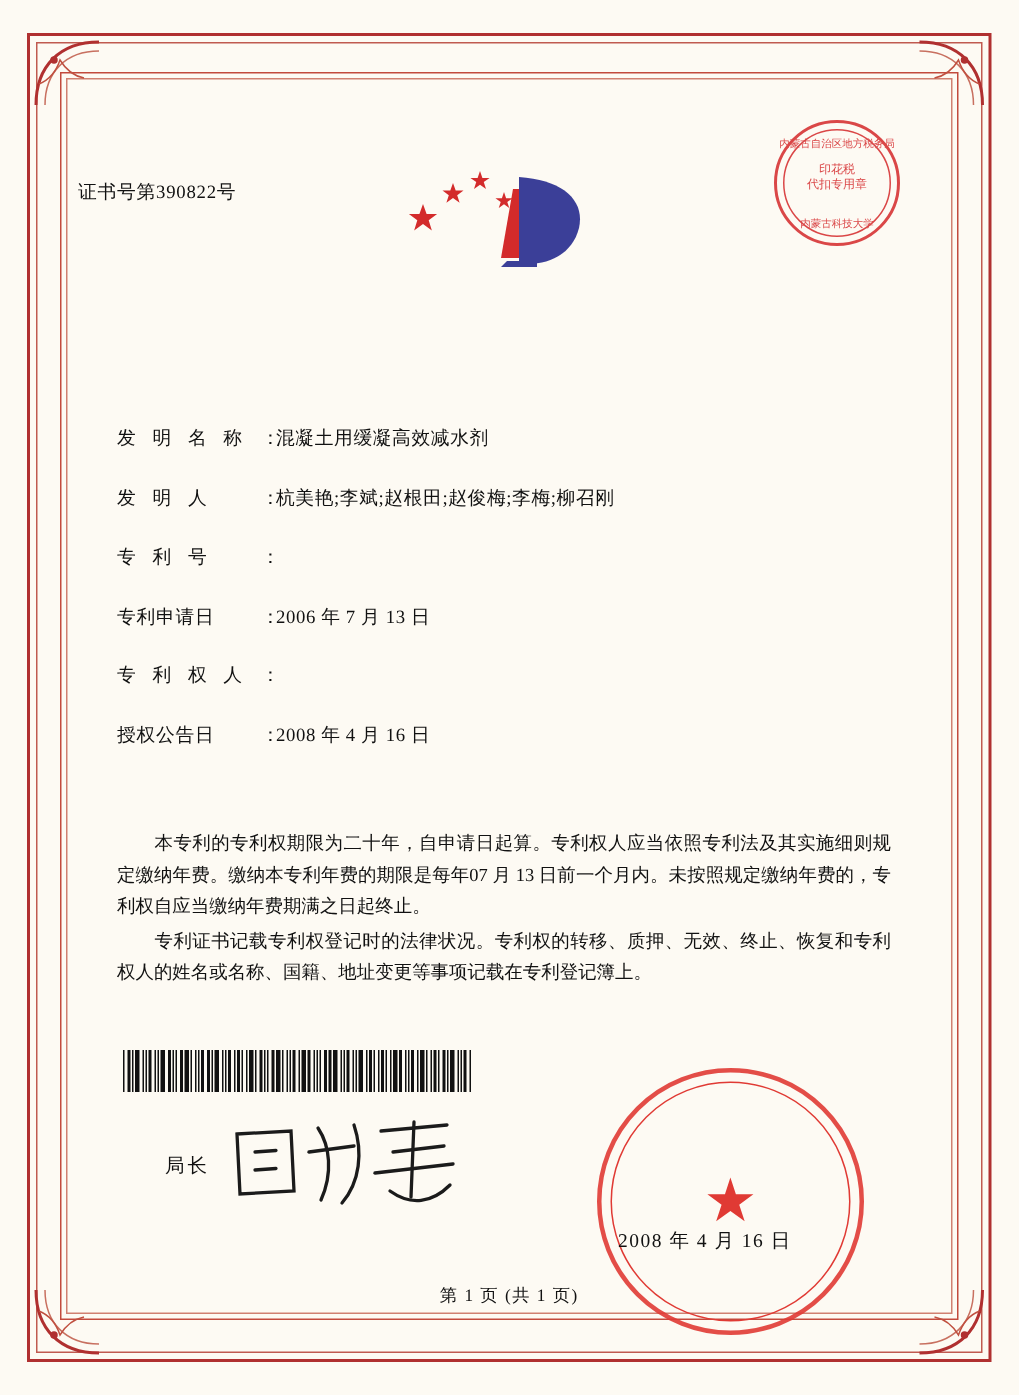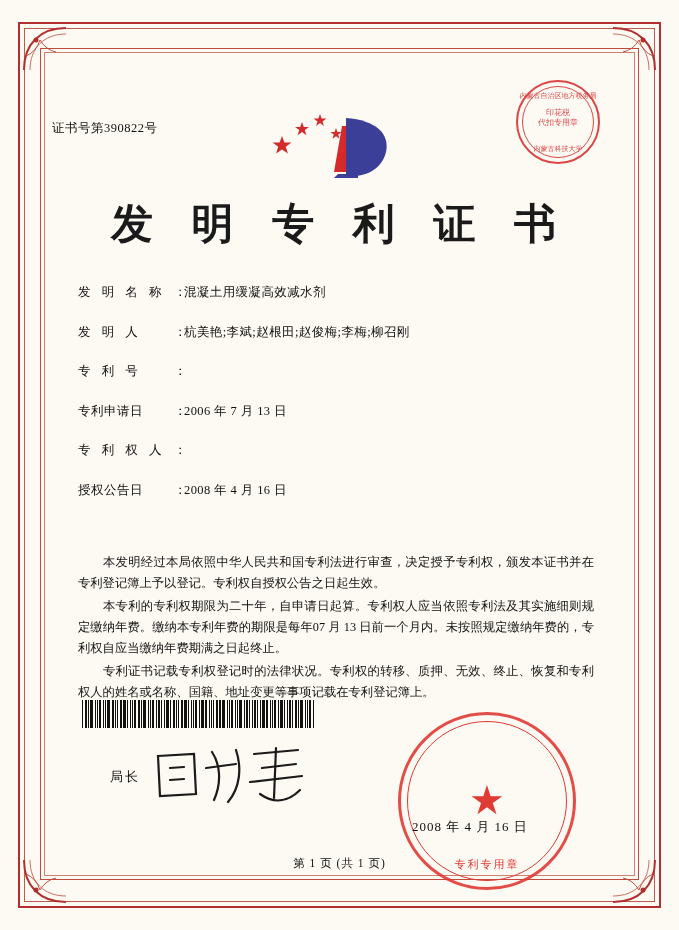--- a/index.html
+++ b/index.html
@@ -332,21 +332,20 @@
         <polygon points="30,14 31.8,19 37,19 32.8,22.1 34.4,27.2 30,24 25.6,27.2 27.2,22.1 23,19 28.2,19"></polygon>
         <polygon points="48,6 49.6,10.6 54.4,10.6 50.5,13.4 52,18 48,15.1 44,18 45.5,13.4 41.6,10.6 46.4,10.6"></polygon>
         <polygon points="64,20 65.4,24.1 69.7,24.1 66.2,26.6 67.5,30.7 64,28.2 60.5,30.7 61.8,26.6 58.3,24.1 62.6,24.1"></polygon>
       </g>
       <path d="M74 10 C104 12 118 26 114 44 C110 60 96 68 80 68 L74 68 Z" fill="#3b3f98"></path>
       <path d="M62 70 L86 70 L86 66 L66 66 Z" fill="#3b3f98"></path>
       <path d="M70 18 L74 18 L74 64 L62 64 Z" fill="#d32b2b"></path>
     </svg>
   </div>
 
-  <div class="title">发 明 专 利 证 书</div>
 
   <div class="fields">
     <div class="field">
       <span class="label">发 明 名 称</span>
       <span class="colon">：</span>
       <span class="value">混凝土用缓凝高效减水剂</span>
     </div>
     <div class="field">
       <span class="label">发 明 人</span>
       <span class="colon">：</span>
@@ -366,21 +365,20 @@
       <span class="colon">：</span>
     </div>
     <div class="field">
       <span class="label tight">授权公告日</span>
       <span class="colon">：</span>
       <span class="value">2008 年 4 月 16 日</span>
     </div>
   </div>
 
   <div class="body-text">
-    <p>本发明经过本局依照中华人民共和国专利法进行审查，决定授予专利权，颁发本证书并在专利登记簿上予以登记。专利权自授权公告之日起生效。</p>
     <p>本专利的专利权期限为二十年，自申请日起算。专利权人应当依照专利法及其实施细则规定缴纳年费。缴纳本专利年费的期限是每年07 月 13 日前一个月内。未按照规定缴纳年费的，专利权自应当缴纳年费期满之日起终止。</p>
     <p>专利证书记载专利权登记时的法律状况。专利权的转移、质押、无效、终止、恢复和专利权人的姓名或名称、国籍、地址变更等事项记载在专利登记簿上。</p>
   </div>
 
   <div class="barcode">
       <i style="width:1px"></i>
       <i style="width:2px;background:transparent"></i>
       <i style="width:2px"></i>
       <i style="width:1px;background:transparent"></i>
       <i style="width:1px"></i>
@@ -557,20 +555,19 @@
         <path d="M126 6 L124 56"></path>
         <path d="M110 52 C124 62 138 60 150 48"></path>
       </g>
     </svg>
   </div>
 
   <div class="seal-main">
     <div class="ring"></div>
     <div class="ring2"></div>
     <div class="star-center">★</div>
-    <div class="seal-main-text bottom">专利专用章</div>
   </div>
 
   <div class="issue-date">2008 年 4 月 16 日</div>
 
   <div class="page-no">第 1 页 (共  1 页)</div>
 
 </div>
 
 </body></html>

